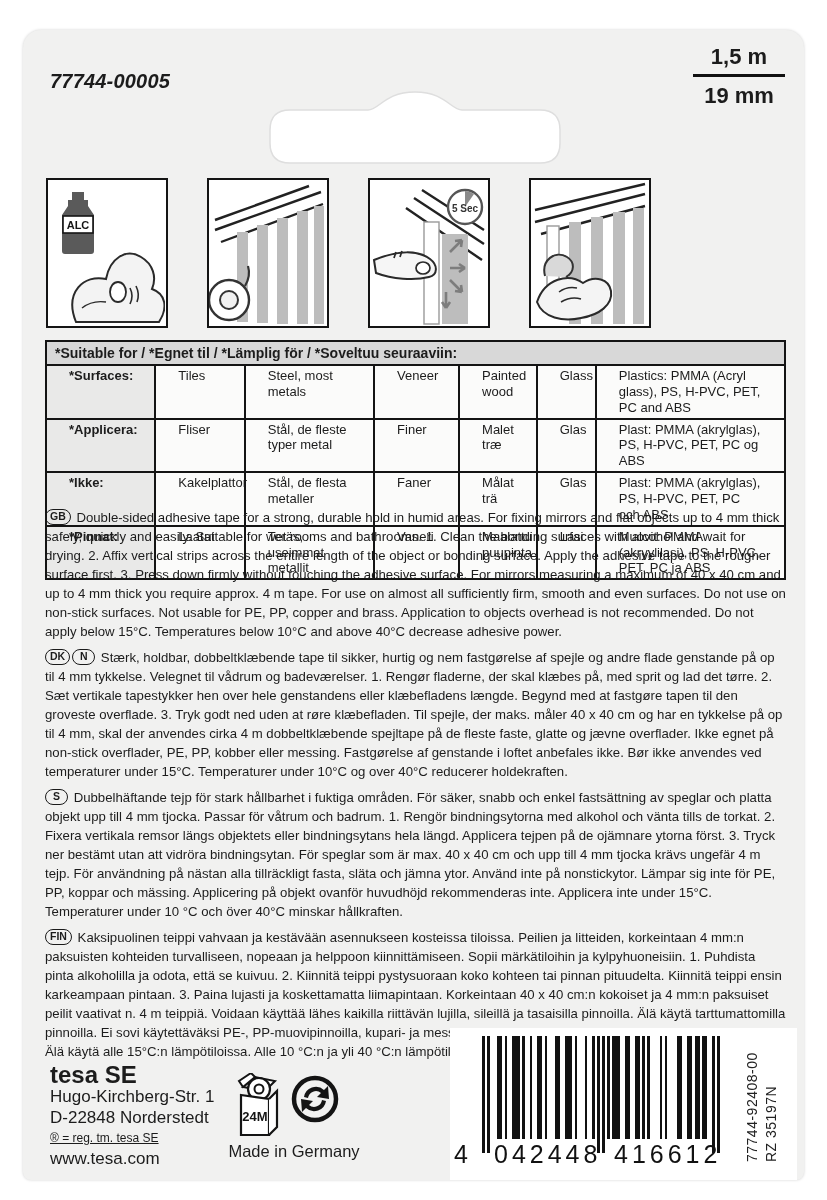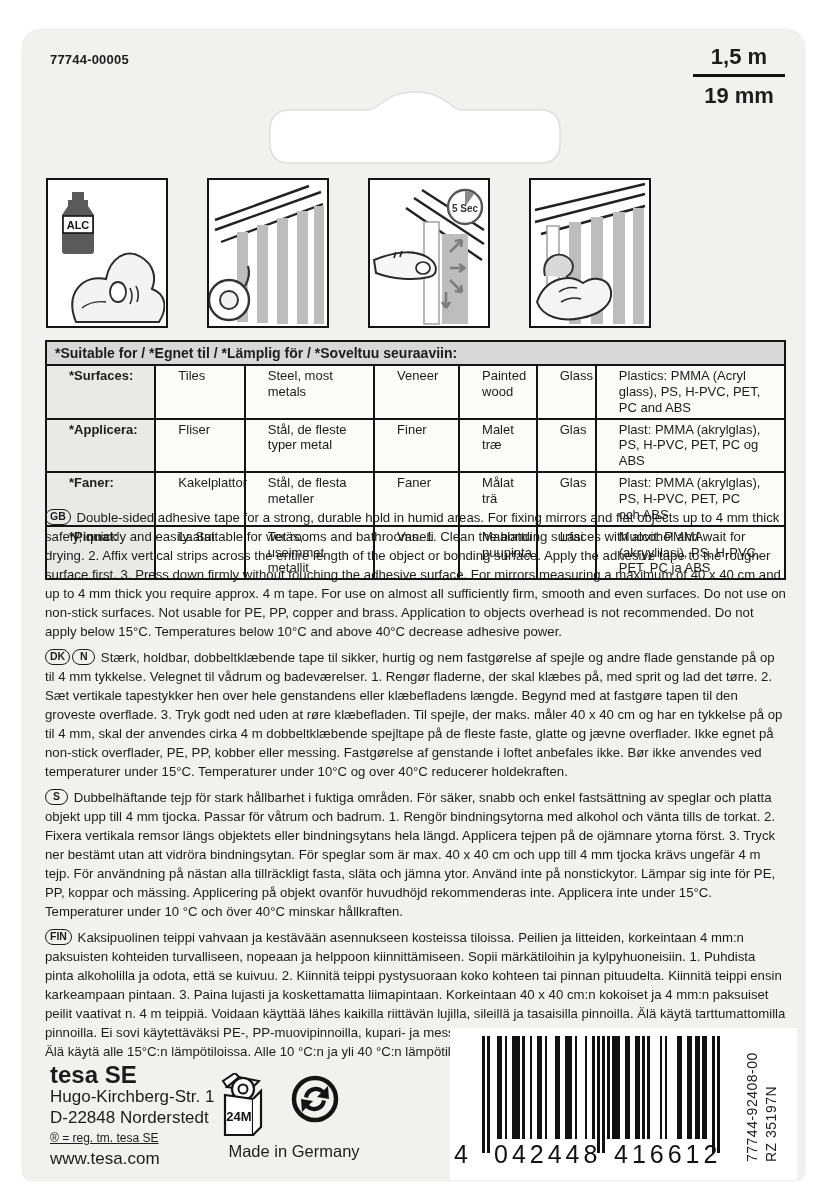--- a/index.html
+++ b/index.html
@@ -1,20 +1,20 @@
 <!DOCTYPE html>
 <html><head>
 <meta charset="utf-8">
 <style>
   html,body{margin:0;padding:0;background:#ffffff;}
   body{width:827px;height:1200px;position:relative;font-family:"Liberation Sans",sans-serif;color:#1c1c1c;}
   .card{position:absolute;left:23px;top:30px;width:781px;height:1150px;background:#f1f1f0;
         border-radius:18px 18px 8px 8px;box-shadow:0 0 3px rgba(0,0,0,.18);}
   
-  .art-no{position:absolute;left:27px;top:22px;font-size:13px;font-weight:bold;letter-spacing:.2px;}
+  .art-no{position:absolute;left:27px;top:40px;font-size:20px;font-weight:bold;letter-spacing:.2px;font-style:italic;}
   .size-block{position:absolute;right:19px;top:14px;text-align:center;font-weight:bold;font-size:22px;line-height:26px;}
   .size-block .rule{height:3px;background:#111;margin:4px 0 6px 0;width:92px;}
   
   .hole-svg{position:absolute;left:0;top:0;}
   
   .picto{position:absolute;top:148px;width:122px;height:150px;background:#fff;border:2.5px solid #141414;box-sizing:border-box;}
   .picto svg{display:block;}
   
   .suit-table-wrap{position:absolute;left:22px;top:310px;width:741px;}
   .suit-head{border:2px solid #141414;background:#d8d8d8;font-weight:bold;font-size:14px;padding:3px 8px;box-sizing:border-box;}
@@ -25,21 +25,21 @@
   .paras{position:absolute;left:22px;top:478px;width:742px;font-size:13.2px;line-height:19px;text-align:left;}
   .para{margin:0 0 7px 0;}
   .lang-badge{display:inline-block;border:1.6px solid #1a1a1a;border-radius:10px;padding:0 4px;min-width:13px;
               font-size:10.5px;font-weight:bold;line-height:13px;height:14px;text-align:center;vertical-align:2px;
               letter-spacing:0;box-sizing:content-box;background:transparent;margin-right:2px;}
   
   .addr{position:absolute;left:27px;top:1033px;font-size:17px;line-height:21px;}
   .addr .co{font-size:24px;font-weight:bold;line-height:23px;}
   .addr .tm{font-size:12px;line-height:20px;text-decoration:underline;}
   .addr .web{font-weight:normal;}
-  .icon-24m{position:absolute;left:196px;top:1043px;}
+  .icon-24m{position:absolute;left:212px;top:1043px;}
   .icon-greendot{position:absolute;left:268px;top:1045px;}
   .made-in{position:absolute;left:196px;top:1112px;width:150px;text-align:center;font-size:16.5px;}
   .barcode-panel{position:absolute;left:427px;top:998px;width:347px;height:152px;background:#ffffff;}
   .bc-svg{position:absolute;left:32px;top:8px;}
   .bc-digits{position:absolute;top:112px;left:0;width:100%;height:34px;font-size:25px;color:#111;}
   .bc-digits span{position:absolute;letter-spacing:4px;white-space:nowrap;}
   .bc-lead{left:4px;}
   .bc-g1{left:44px;}
   .bc-g2{left:164px;}
   .vref{position:absolute;writing-mode:vertical-rl;transform:rotate(180deg);font-size:14px;letter-spacing:.5px;
@@ -149,21 +149,21 @@
         <tr>
           <td class="lbl">*Applicera:</td>
           <td>Fliser</td>
           <td>Stål, de fleste typer metal</td>
           <td>Finer</td>
           <td>Malet træ</td>
           <td>Glas</td>
           <td>Plast: PMMA (akrylglas), PS, H-PVC, PET, PC og ABS</td>
         </tr>
         <tr>
-          <td class="lbl">*Faner:</td>
+          <td class="lbl">*Ikke:</td>
           <td>Kakelplattor</td>
           <td>Stål, de flesta metaller</td>
           <td>Faner</td>
           <td>Målat trä</td>
           <td>Glas</td>
           <td>Plast: PMMA (akrylglas), PS, H-PVC, PET, PC och ABS</td>
         </tr>
         <tr>
           <td class="lbl">*Pinnat:</td>
           <td>Laatat</td>

